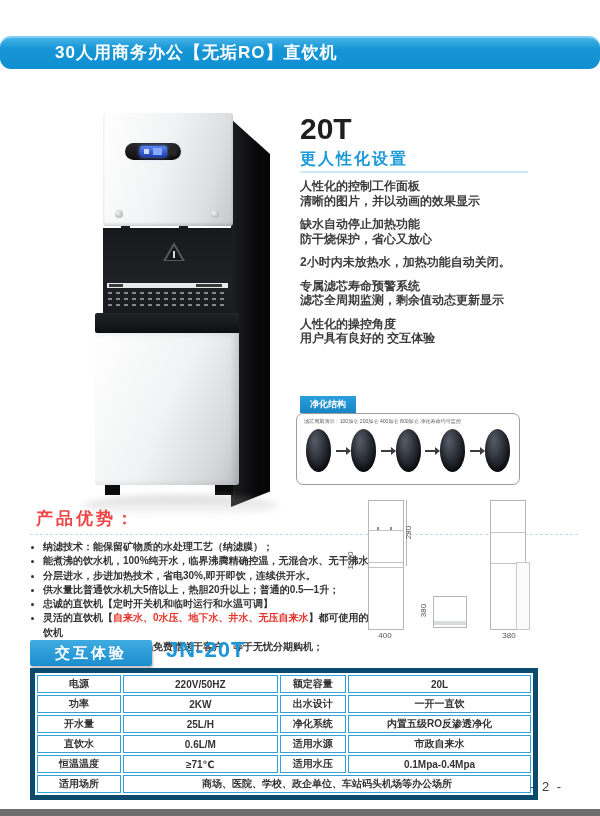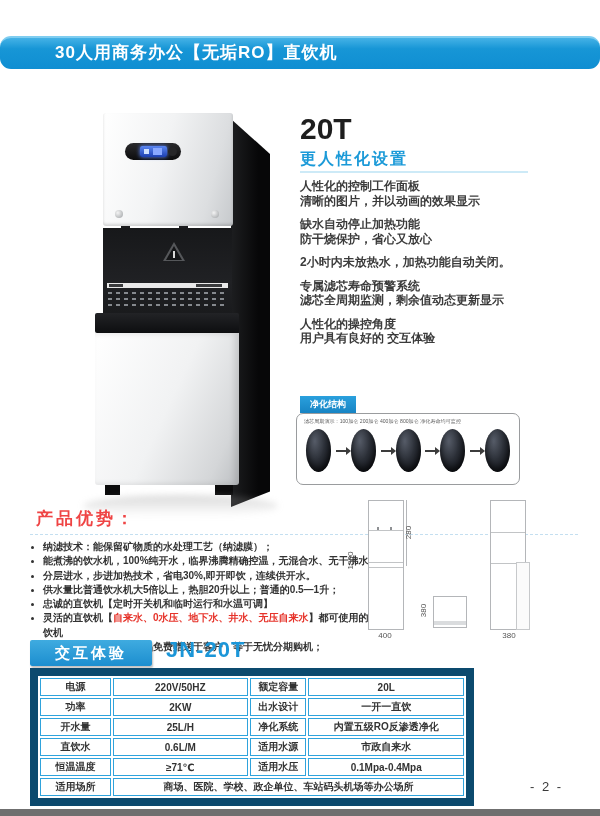--- a/index.html
+++ b/index.html
@@ -96,22 +96,22 @@
   .dim-tick{position:absolute;width:2px;height:3px;background:#8e9093;}
   .dim-band{position:absolute;left:0;bottom:2px;width:100%;height:4px;background:#dadcde;}
   .dim-overlay{position:absolute;border:1px solid #c7c9cb;background:#fbfbfb;}
   
   .param-chip{position:absolute;left:30px;top:640px;width:122px;height:26px;border-radius:2px;
               background:linear-gradient(180deg,#3fabe0,#1c8ecf);color:#fff;font-size:15px;
               font-weight:bold;text-align:center;line-height:26px;letter-spacing:3px;
               box-shadow:1px 2px 2px rgba(0,0,0,.25);}
   .param-model{position:absolute;left:166px;top:637px;font-size:22px;font-weight:bold;
                color:#1b96d8;letter-spacing:1px;}
-  .param-table{position:absolute;left:30px;top:668px;width:444px;border-collapse:separate;
-               border-spacing:2px;border:8px solid #0c4a6e;background:#fff;}
+  .param-table{position:absolute;left:30px;top:668px;width:508px;border-collapse:separate;
+               border-spacing:2px;border:5px solid #0c4a6e;background:#fff;}
   .param-table td{border:1px solid #2fa3dc;font-size:10px;font-weight:bold;color:#333;
                   text-align:center;height:10px;padding:1px 2px;background:#fff;}
   
   .page-num{position:absolute;left:530px;top:779px;font-size:13px;color:#3a3a3a;letter-spacing:2px;}
   .bottom-bar{position:absolute;left:0;bottom:0;width:600px;height:7px;background:#6f6f6f;}
 </style>
 </head>
 <body>
 
 <div class="page">

